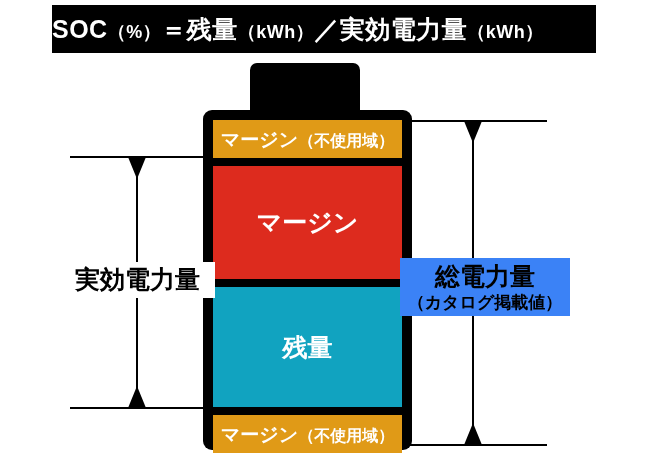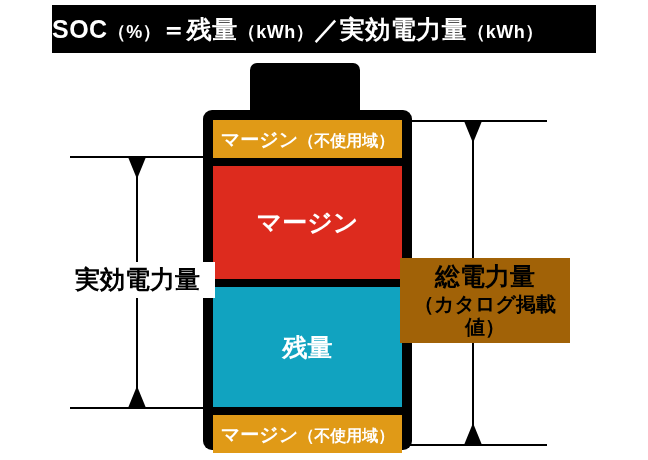--- a/index.html
+++ b/index.html
@@ -155,32 +155,32 @@
   .right-stem       { left: 472px; top: 120px; height: 326px; }
   .right-head-top   { left: 464px; top: 121px; }
   .right-head-bottom{ left: 464px; top: 423px; }
 
   .right-label {
     position: absolute;
     left: 400px;
     top: 258px;
     width: 170px;
     text-align: center;
-    background: #a16207;
+    background: #3b82f6;
     padding: 4px 0;
     line-height: 1.15;
   }
   .right-label-main {
     display: block;
     font-size: 25px;
     font-weight: bold;
   }
   .right-label-sub {
     display: block;
-    font-size: 20px;
+    font-size: 17px;
     font-weight: bold;
     margin-top: 2px;
   }
 </style>
 </head>
 <body>
 
 <div class="title-banner">
   <div class="title-text">
     <span>SOC</span><span class="title-small">（%）</span><span>＝</span><span>残量</span><span class="title-small">（kWh）</span><span>／</span><span>実効電力量</span><span class="title-small">（kWh）</span>

